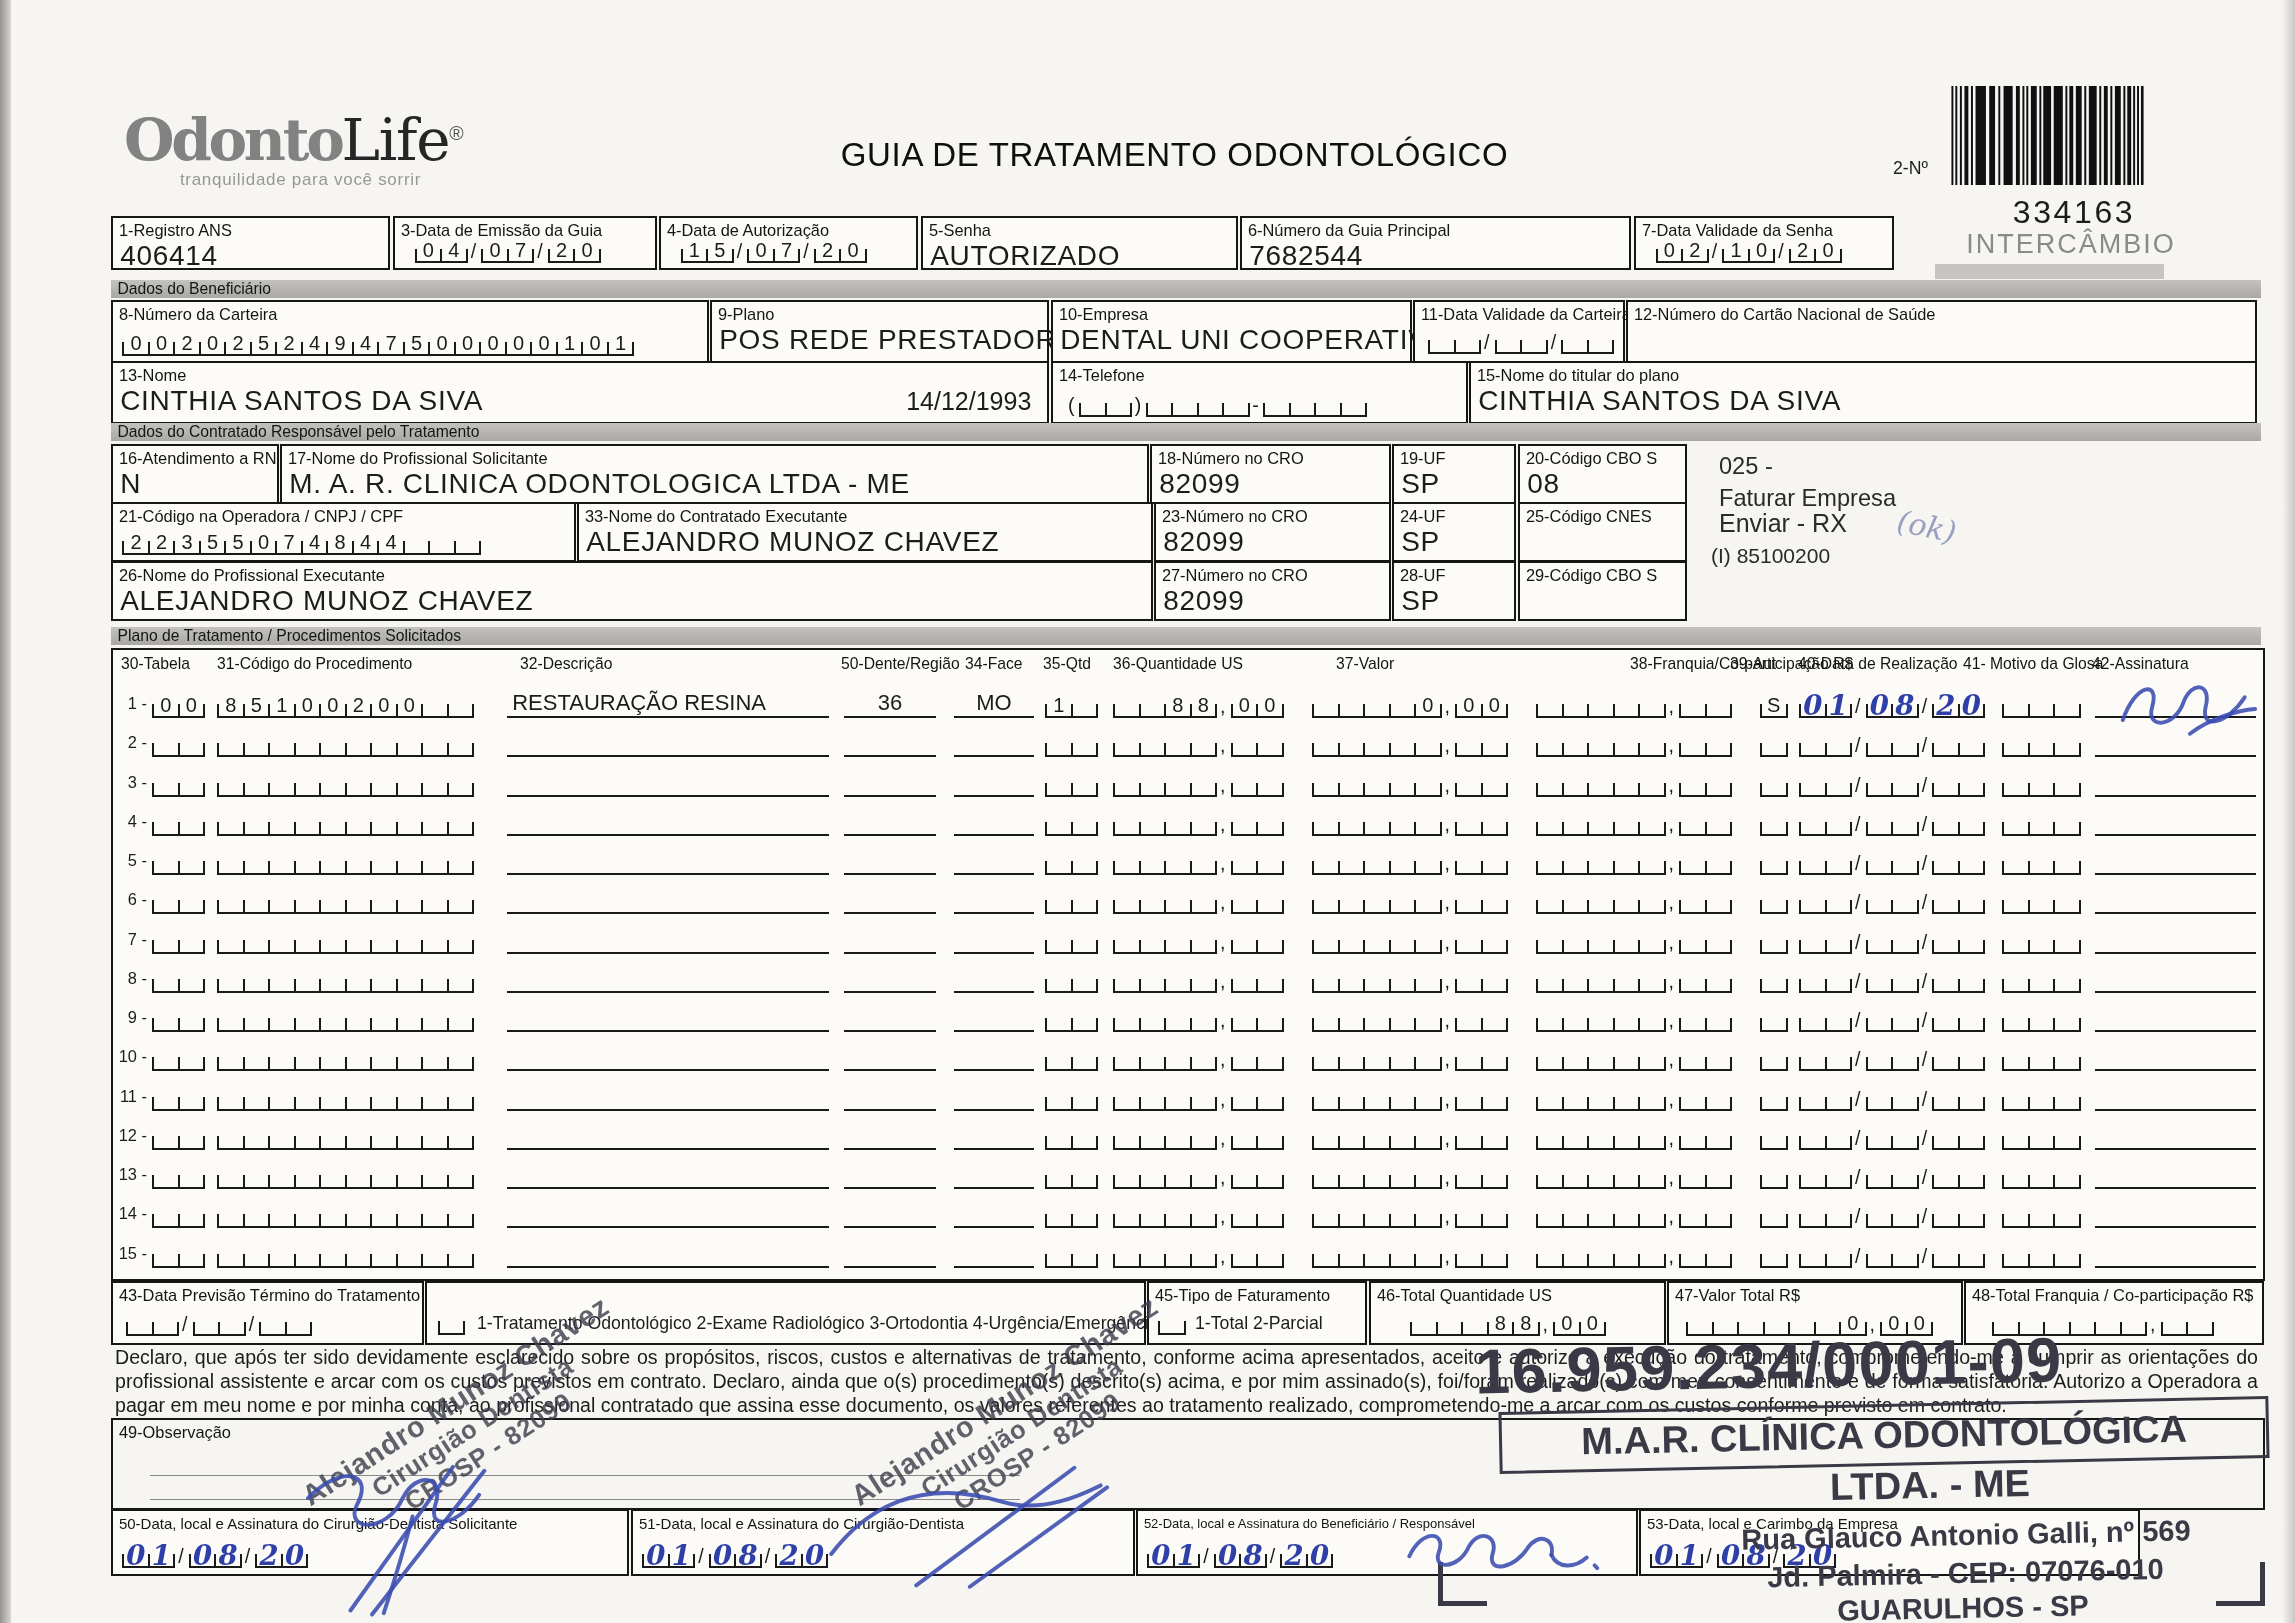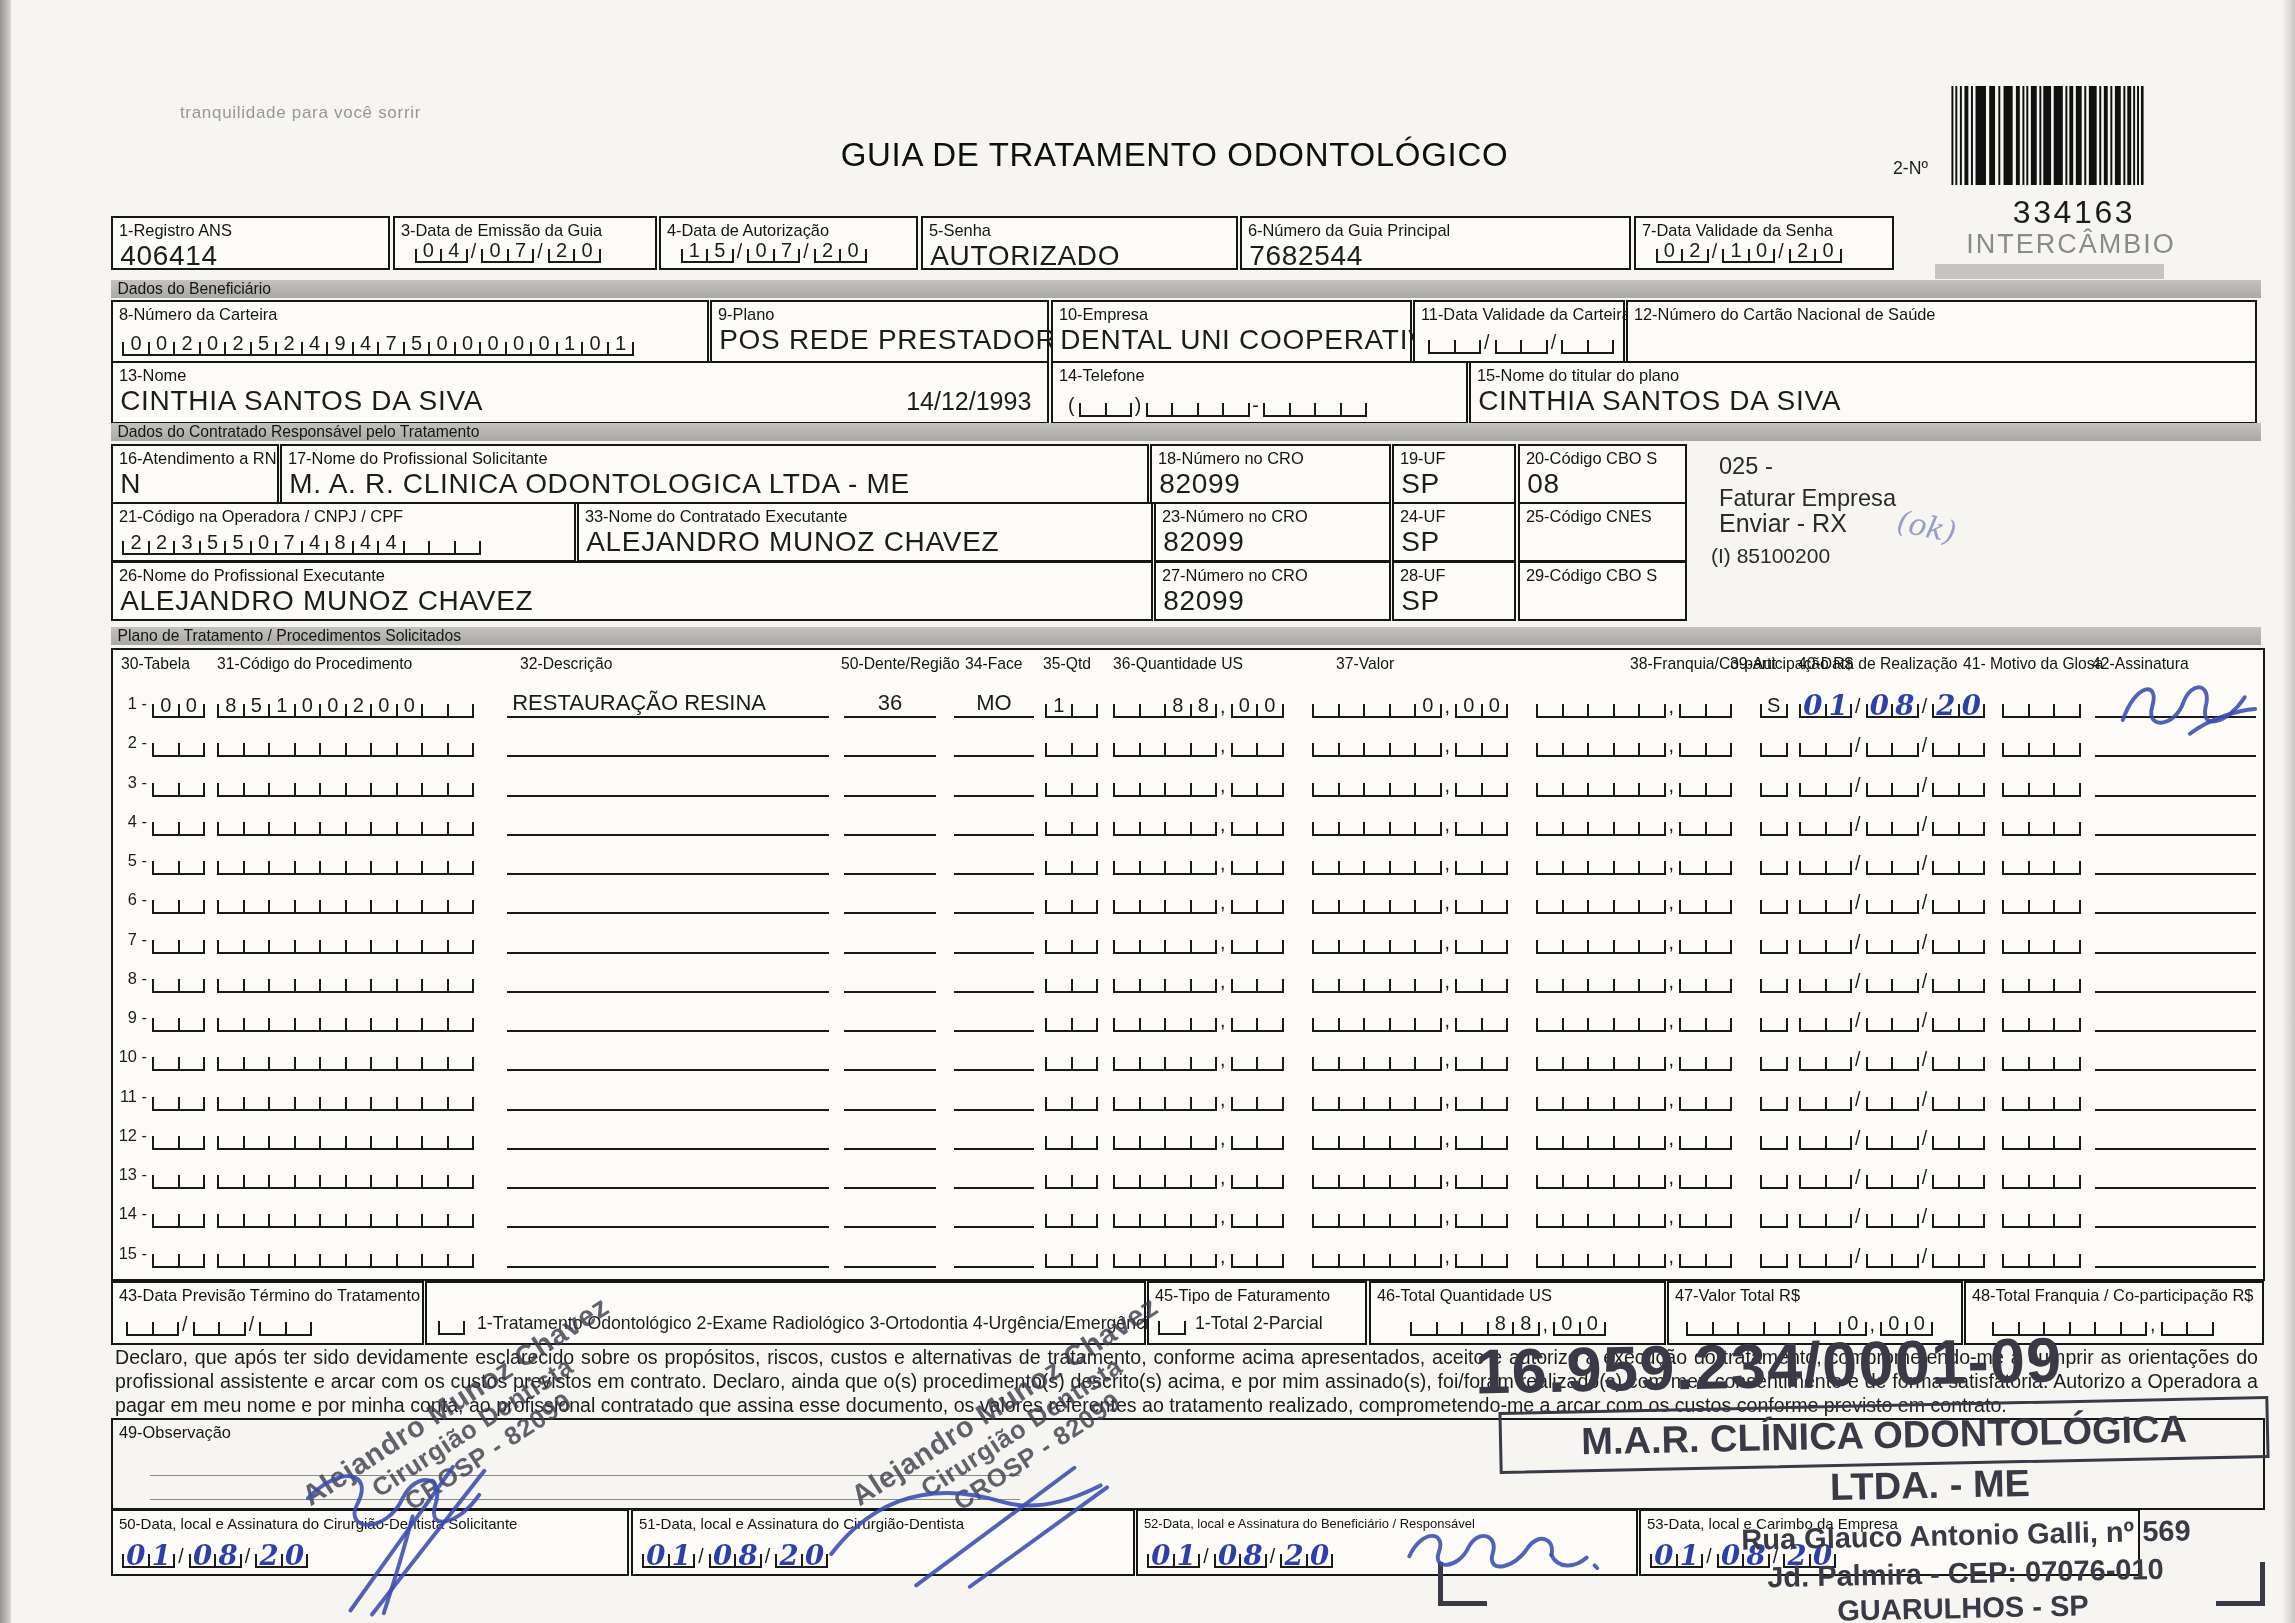--- a/index.html
+++ b/index.html
@@ -49,20 +49,23 @@
   .cstamp{color:#3a3a46;font-weight:bold;z-index:4;}
   .notes{font-size:23.6px;color:#2a2a2a;white-space:nowrap;}
   .obsline{position:absolute;height:0;border-bottom:1.3px solid #8a8a86;}
 </style>
 </head>
 <body>
 
 <div class="page">
 
   <div class="abs" style="left:124px;top:103px;width:366px;">
+    <div style="font-size:58px;line-height:60px;white-space:nowrap;">
+      <span style="color:#828282;font-weight:bold;letter-spacing:-3.3px;font-family:'DejaVu Serif',serif;">Odonto</span><span style="color:#262626;letter-spacing:-1.3px;font-family:'DejaVu Serif',serif;">Life</span><span style="font-size:19.6px;color:#555;vertical-align:super;">®</span>
+    </div>
     <div style="font-size:17px;color:#979797;text-align:center;width:353px;letter-spacing:0.7px;">tranquilidade para você sorrir</div>
   </div>
 
   <div class="abs" style="left:733px;top:136px;width:883px;text-align:center;font-size:33px;letter-spacing:0.7px;color:#0f0f0f;">GUIA DE TRATAMENTO ODONTOLÓGICO</div>
 
   <div class="abs" style="left:1893px;top:158px;font-size:17.7px;">2-Nº</div>
 
   <svg class="abs" style="left:1951px;top:86px;" width="193" height="99" viewBox="0 0 295 152">
     <g fill="#101010">
       <rect x="0" y="0" width="3" height="152"></rect>

